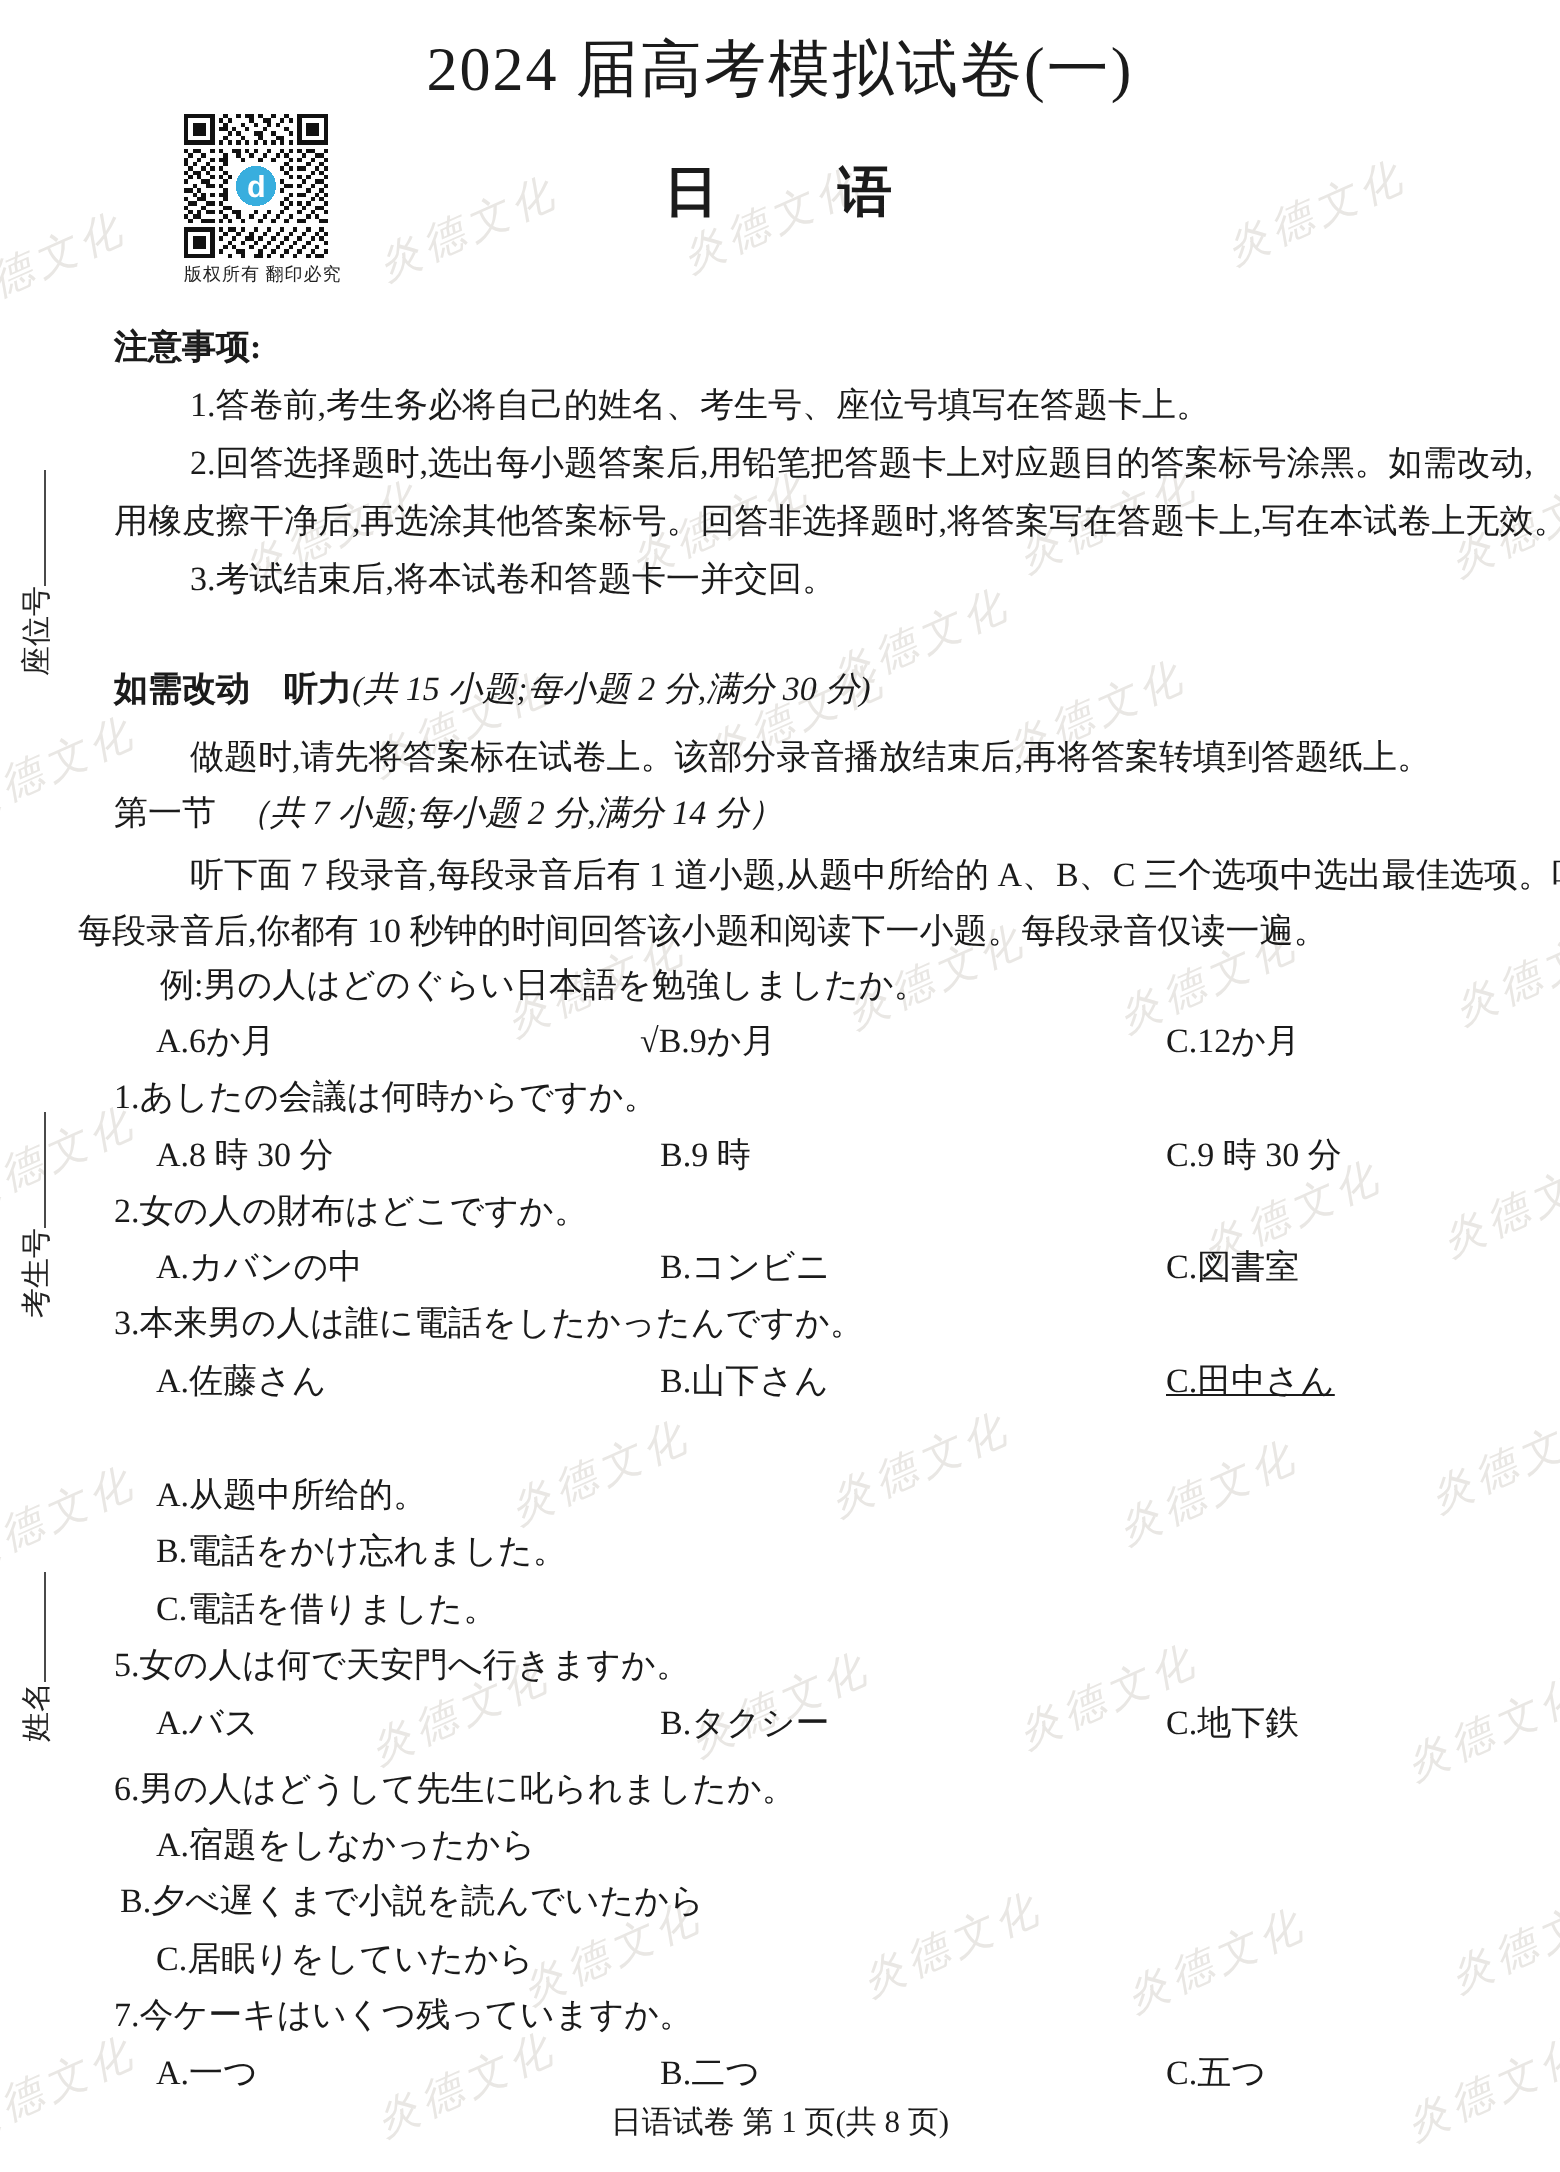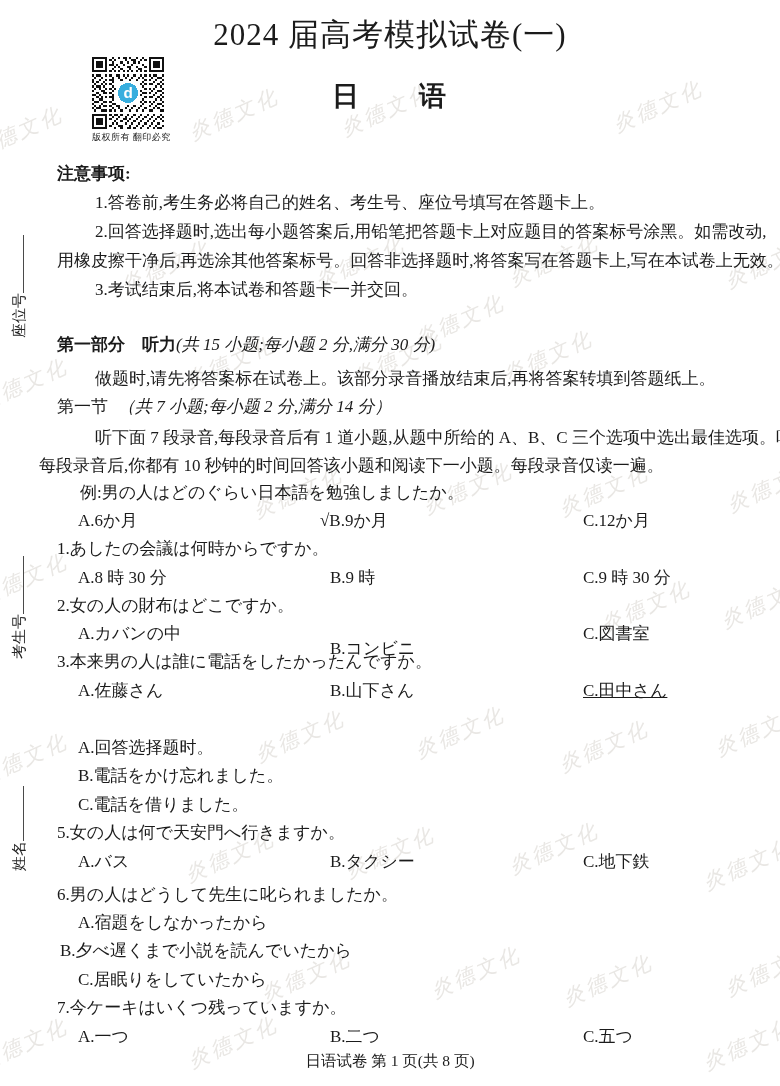--- a/index.html
+++ b/index.html
@@ -110,21 +110,21 @@
     <span>姓名</span><span class="blank" style="width:55px;"></span>
   </div>
 
   <div class="line bold" style="top:163px;left:57px;">注意事项:</div>
   <div class="line" style="top:192px;left:95px;">1.答卷前,考生务必将自己的姓名、考生号、座位号填写在答题卡上。</div>
   <div class="line" style="top:221px;left:95px;">2.回答选择题时,选出每小题答案后,用铅笔把答题卡上对应题目的答案标号涂黑。如需改动,</div>
   <div class="line" style="top:250px;left:57px;">用橡皮擦干净后,再选涂其他答案标号。回答非选择题时,将答案写在答题卡上,写在本试卷上无效。</div>
   <div class="line" style="top:279px;left:95px;">3.考试结束后,将本试卷和答题卡一并交回。</div>
 
   <div class="line" style="top:334px;left:57px;">
-    <span class="bold">第一部分　听力</span><span class="kai">(共 15 小题;每小题 2 分,满分 30 分)</span>
+    <span class="bold">如需改动　听力</span><span class="kai">(共 15 小题;每小题 2 分,满分 30 分)</span>
   </div>
   <div class="line" style="top:368px;left:95px;">做题时,请先将答案标在试卷上。该部分录音播放结束后,再将答案转填到答题纸上。</div>
   <div class="line" style="top:396px;left:57px;">
     <span>第一节</span><span class="kai" style="margin-left:10px;">（共 7 小题;每小题 2 分,满分 14 分）</span>
   </div>
   <div class="line" style="top:427px;left:95px;">听下面 7 段录音,每段录音后有 1 道小题,从题中所给的 A、B、C 三个选项中选出最佳选项。听完</div>
   <div class="line" style="top:455px;left:39px;">每段录音后,你都有 10 秒钟的时间回答该小题和阅读下一小题。每段录音仅读一遍。</div>
 
   <div class="line" style="top:482px;left:80px;">例:男の人はどのぐらい日本語を勉強しましたか。</div>
   <div class="line optrow" style="top:510px;">
@@ -136,32 +136,32 @@
   <div class="line" style="top:538px;left:57px;">1.あしたの会議は何時からですか。</div>
   <div class="line optrow" style="top:567px;">
     <span style="left:78px;">A.8 時 30 分</span>
     <span style="left:330px;">B.9 時</span>
     <span style="left:583px;">C.9 時 30 分</span>
   </div>
 
   <div class="line" style="top:595px;left:57px;">2.女の人の財布はどこですか。</div>
   <div class="line optrow" style="top:623px;">
     <span style="left:78px;">A.カバンの中</span>
-    <span style="left:330px;margin-top:15px;">B.コンビニ</span>
+    <span style="left:330px;">B.コンビニ</span>
     <span style="left:583px;">C.図書室</span>
   </div>
 
   <div class="line" style="top:651px;left:57px;">3.本来男の人は誰に電話をしたかったんですか。</div>
   <div class="line optrow" style="top:680px;">
     <span style="left:78px;">A.佐藤さん</span>
     <span style="left:330px;">B.山下さん</span>
     <span style="left:583px;text-decoration:underline;">C.田中さん</span>
   </div>
 
-  <div class="line" style="top:737px;left:78px;">A.回答选择题时。</div>
+  <div class="line" style="top:737px;left:78px;">A.从题中所给的。</div>
   <div class="line" style="top:765px;left:78px;">B.電話をかけ忘れました。</div>
   <div class="line" style="top:794px;left:78px;">C.電話を借りました。</div>
 
   <div class="line" style="top:822px;left:57px;">5.女の人は何で天安門へ行きますか。</div>
   <div class="line optrow" style="top:851px;">
     <span style="left:78px;">A.バス</span>
     <span style="left:330px;">B.タクシー</span>
     <span style="left:583px;">C.地下鉄</span>
   </div>
 

